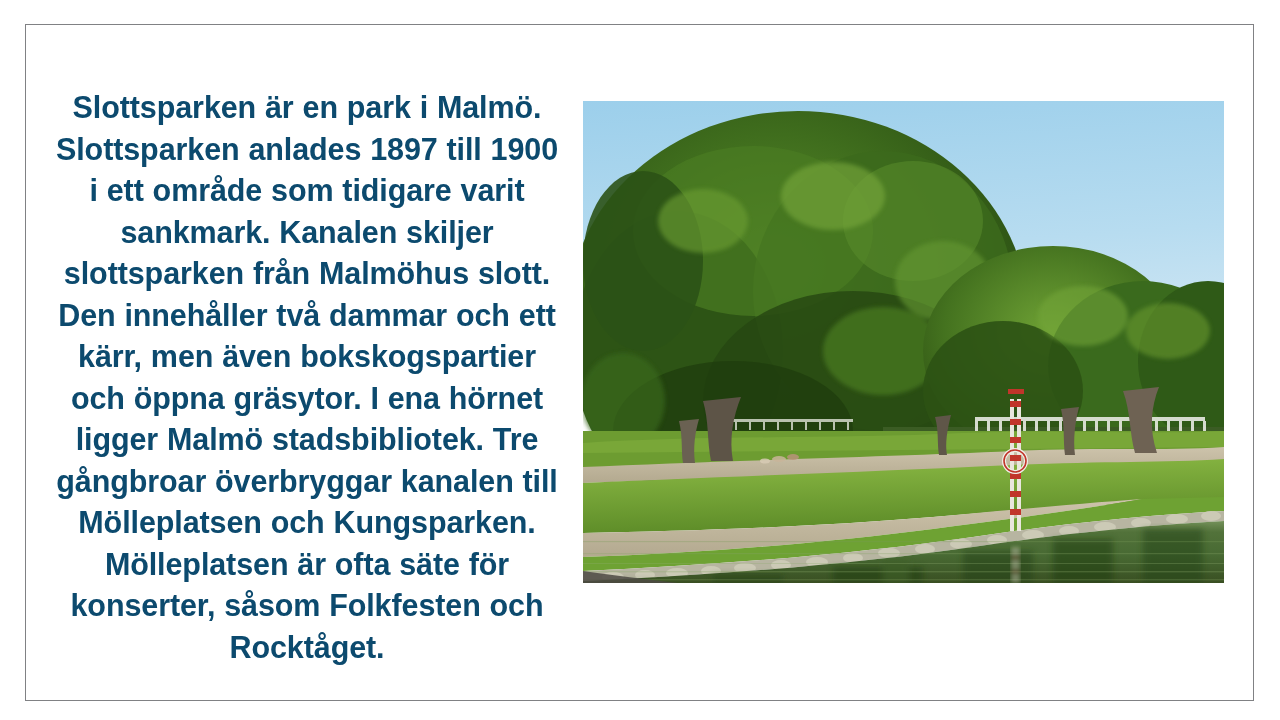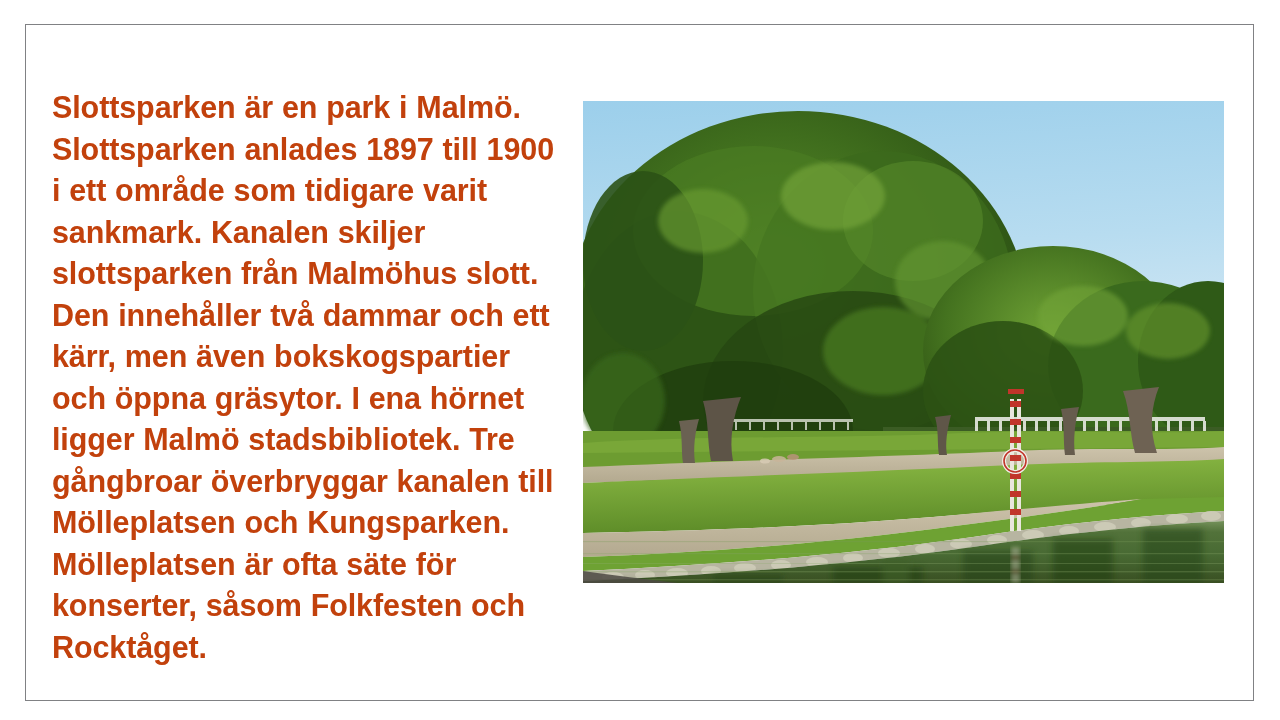--- a/index.html
+++ b/index.html
@@ -28,24 +28,25 @@
 
   
   #body-text {
     position: absolute;
     left: 26px;
     top: 62px;
     width: 510px;
     font-size: 30.5px;
     font-weight: bold;
     line-height: 41.5px;
-    color: #c2410c;
+    color: #0c4a6e;
     letter-spacing: -0.1px;
     white-space: pre-line;
     word-spacing: 0.5px;
+    text-align: center;
   }
 
   
   #photo-figure {
     position: absolute;
     left: 557px;
     top: 76px;
     width: 641px;
     height: 482px;
     overflow: hidden;

